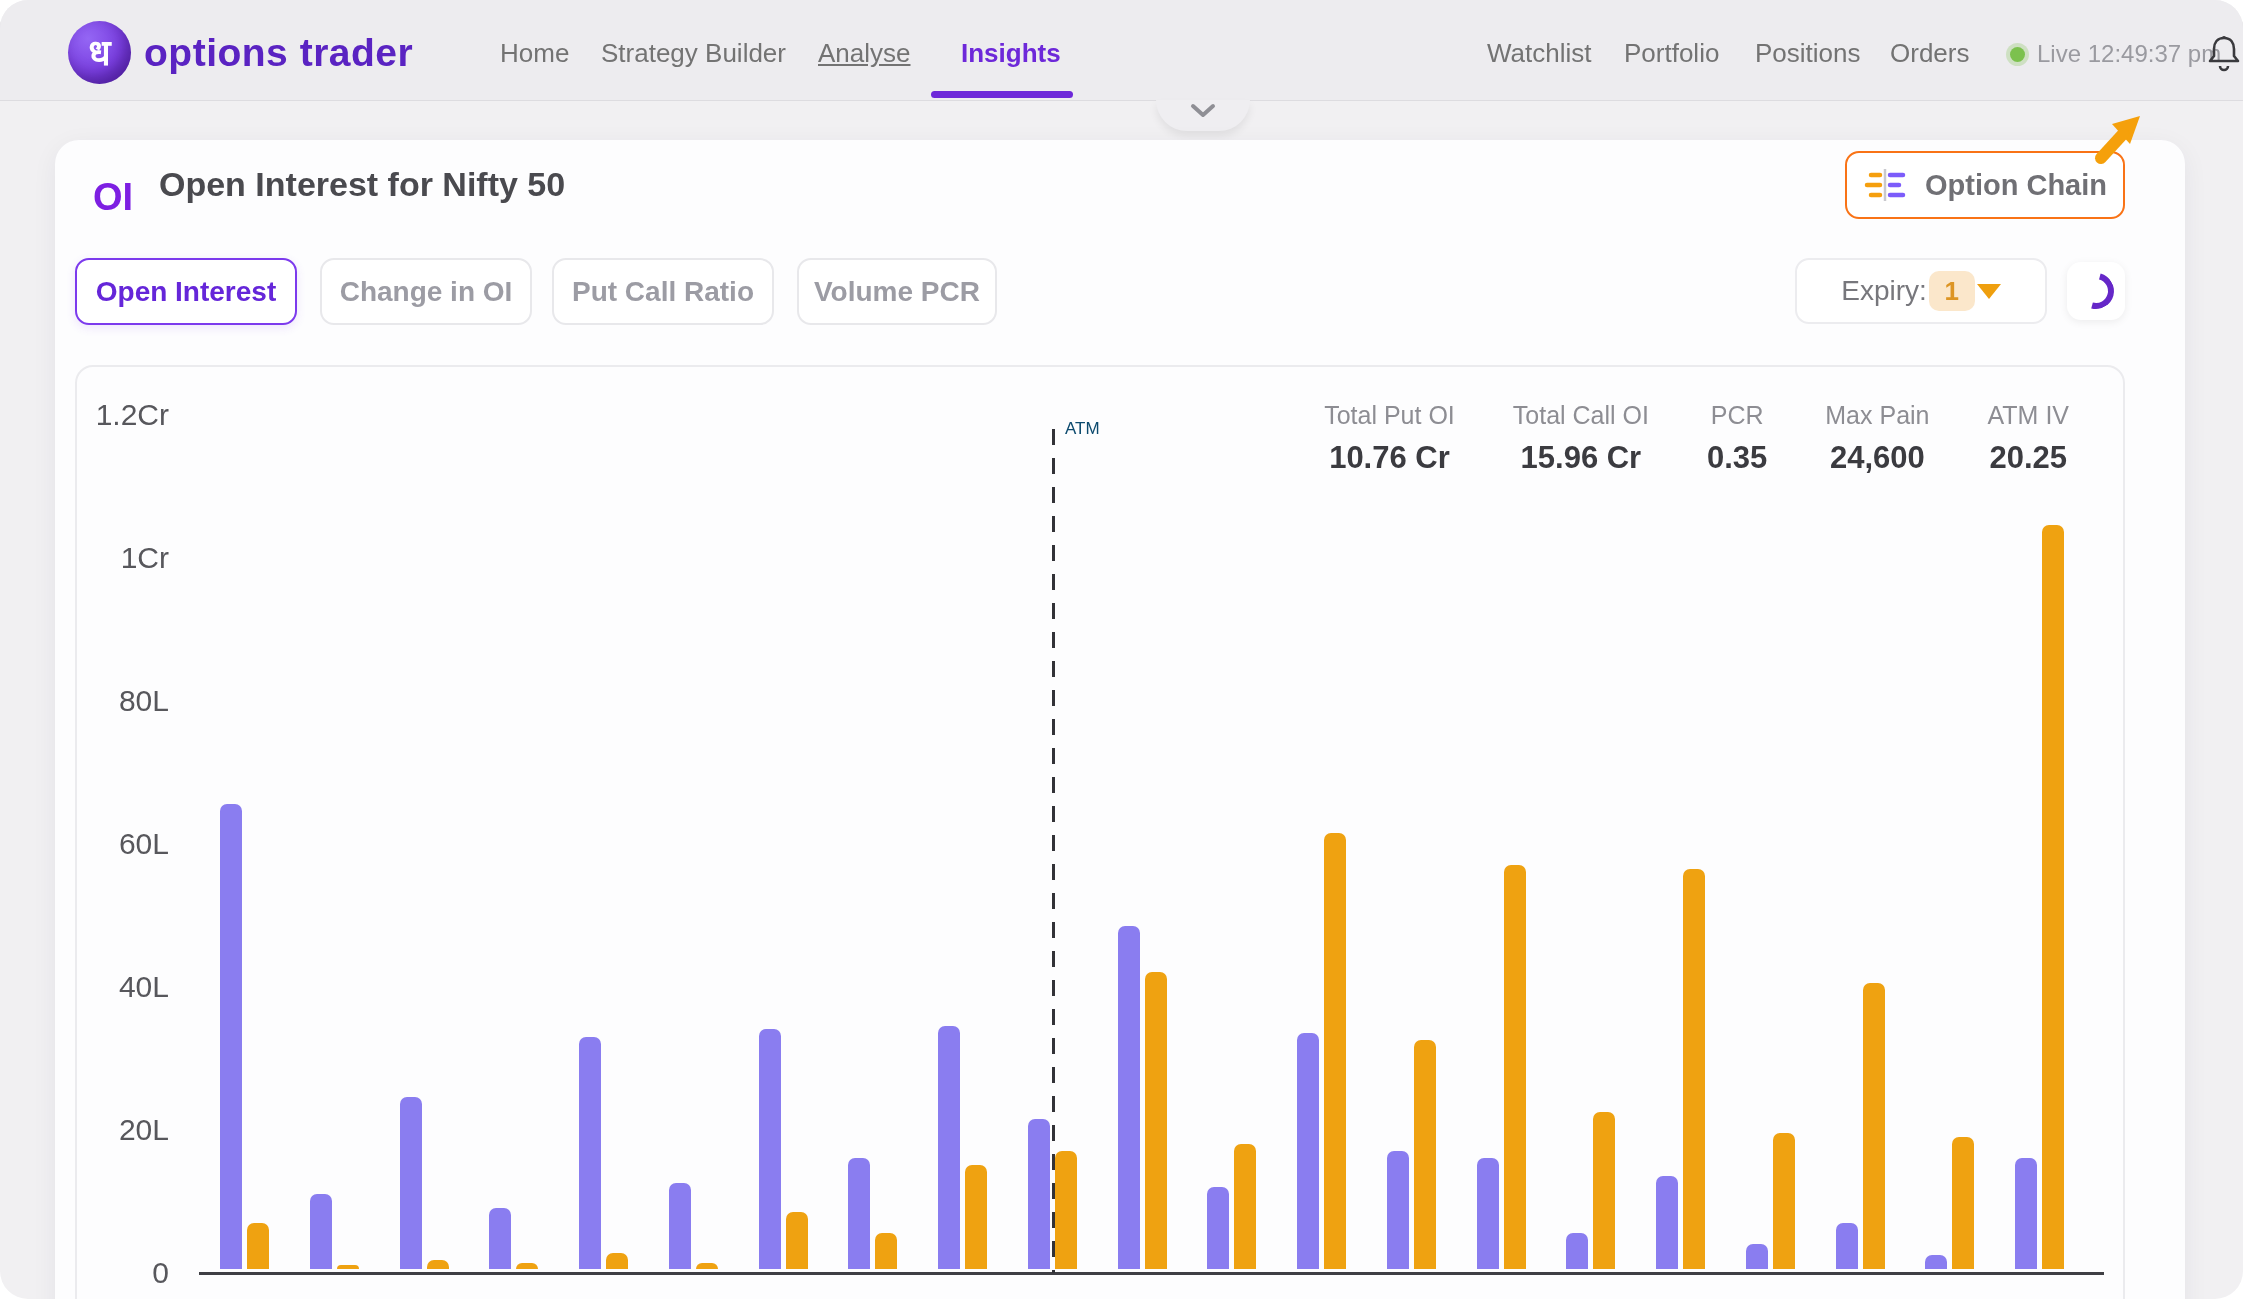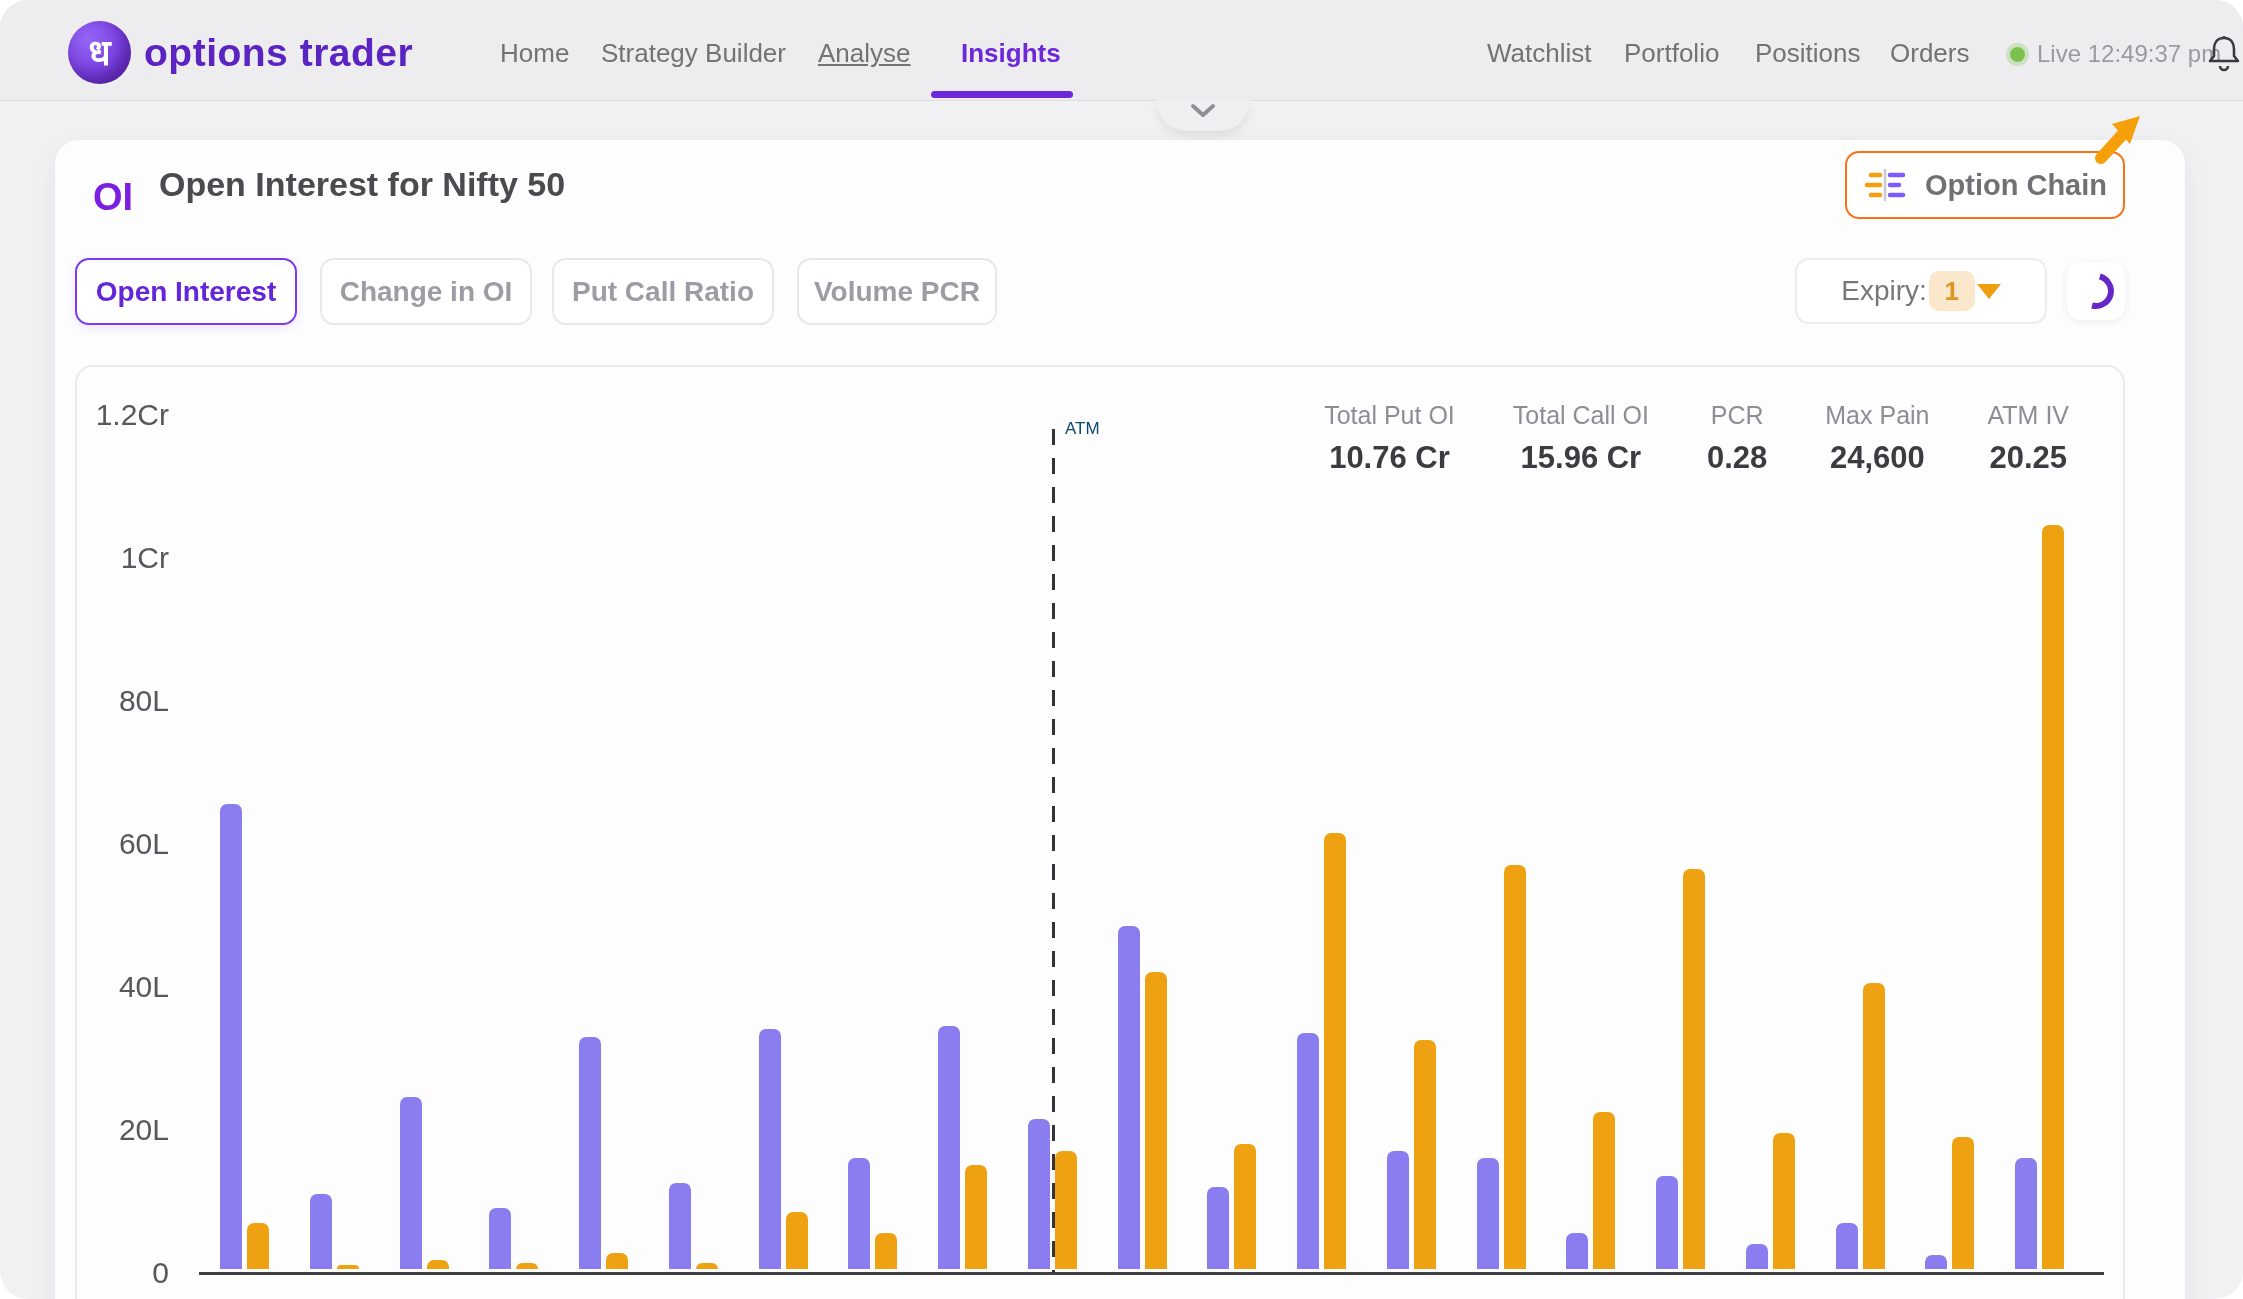--- a/index.html
+++ b/index.html
@@ -146,21 +146,21 @@
           <div class="stat">
             <div class="s-label">Total Put OI</div>
             <div class="s-value">10.76 Cr</div>
           </div>
           <div class="stat">
             <div class="s-label">Total Call OI</div>
             <div class="s-value">15.96 Cr</div>
           </div>
           <div class="stat">
             <div class="s-label">PCR</div>
-            <div class="s-value">0.28</div>
+            <div class="s-value">0.35</div>
           </div>
           <div class="stat">
             <div class="s-label">Max Pain</div>
             <div class="s-value">24,600</div>
           </div>
           <div class="stat">
             <div class="s-label">ATM IV</div>
             <div class="s-value">20.25</div>
           </div>
         </div>

